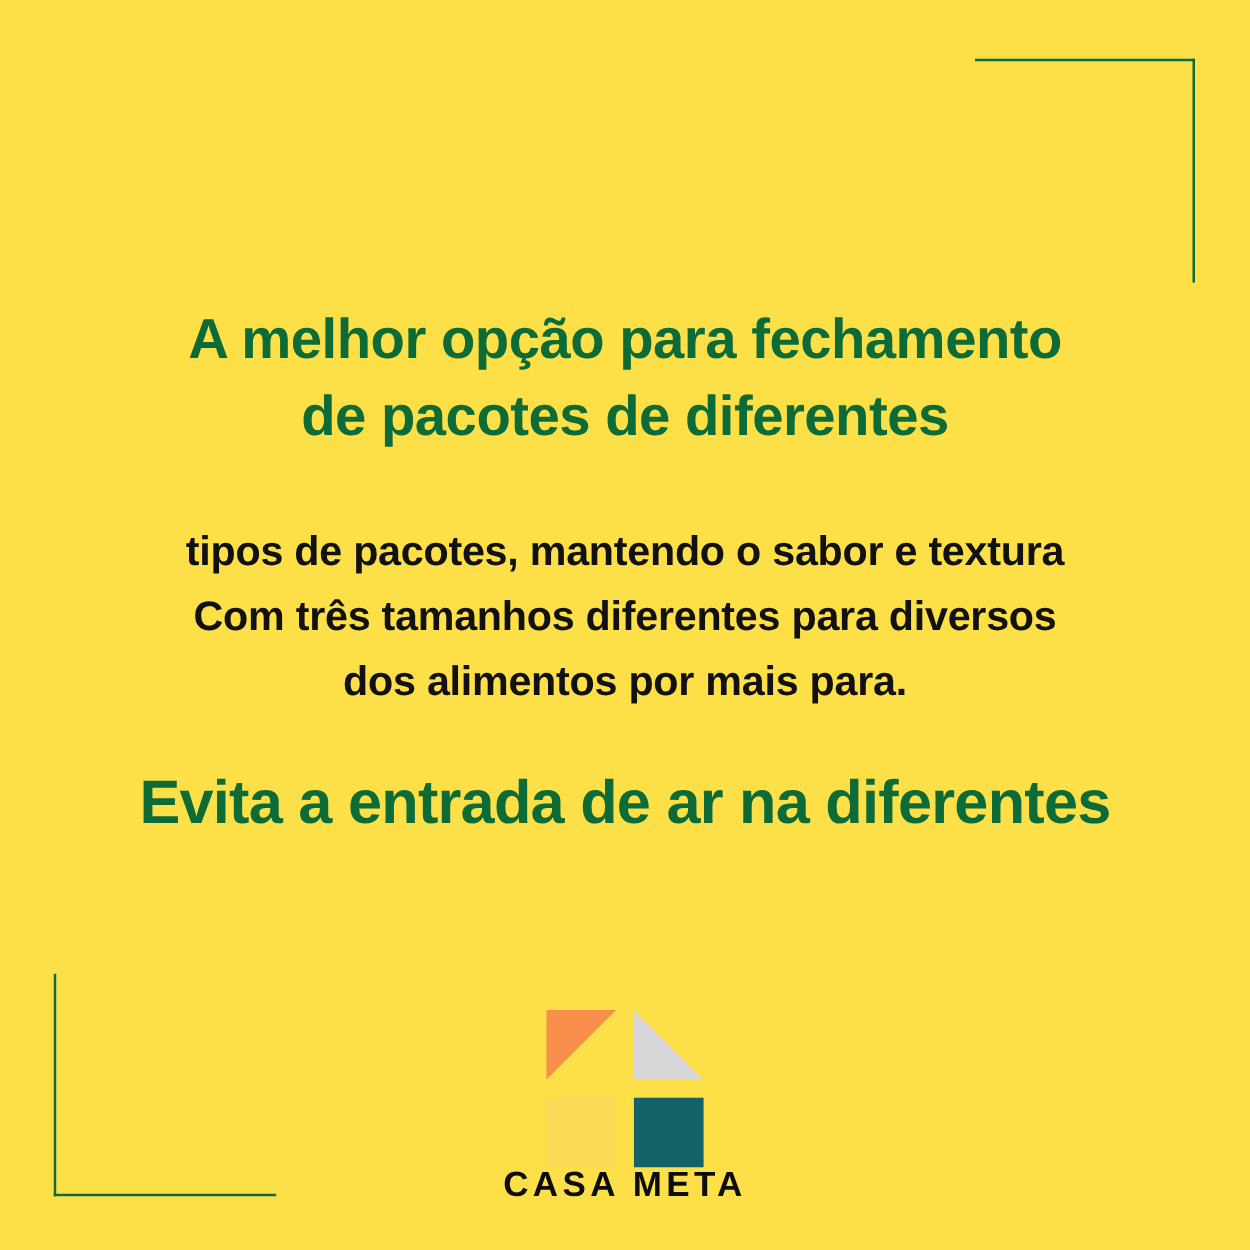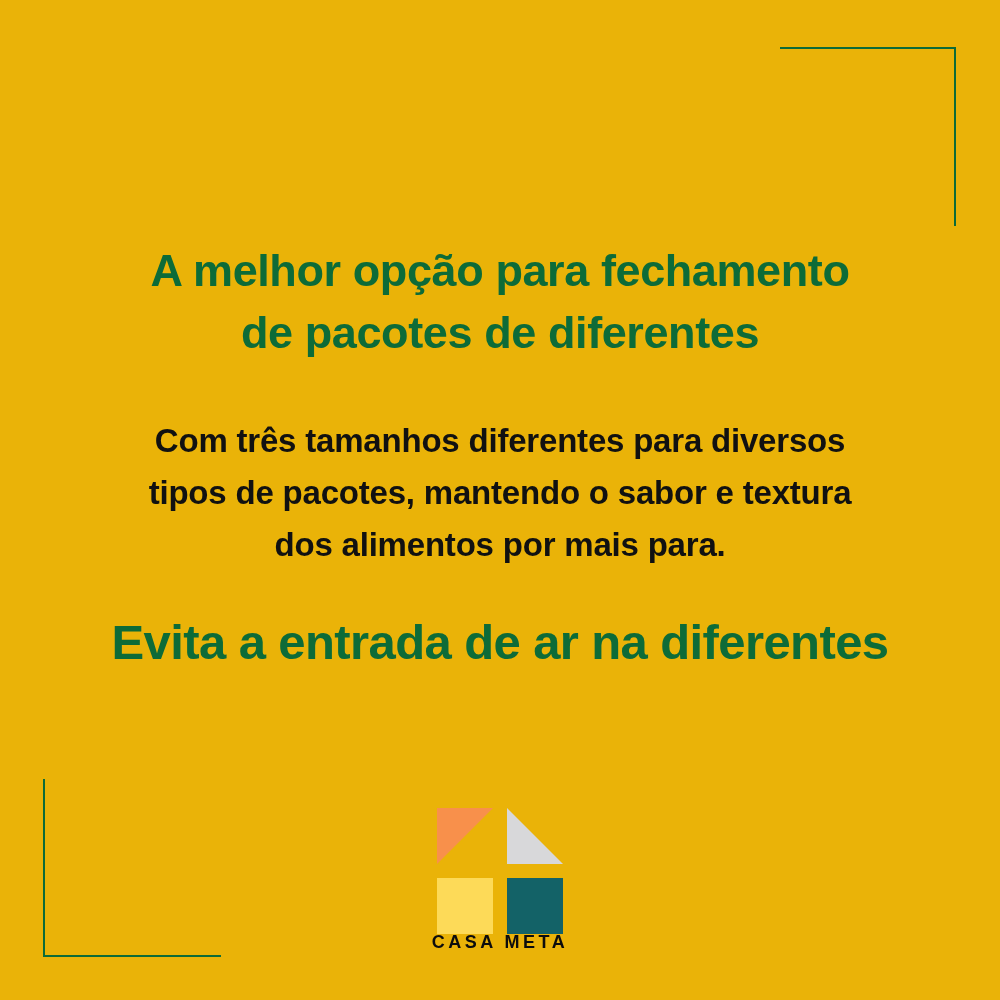--- a/index.html
+++ b/index.html
@@ -7,21 +7,21 @@
     padding: 0;
     background: #ffffff;
   }
   body {
     font-family: "Liberation Sans", sans-serif;
   }
   #poster {
     position: relative;
     width: 1000px;
     height: 1000px;
-    background: #eab308;
+    background: #fde047;
     overflow: hidden;
   }
 
   
   .bracket-line {
     position: absolute;
     background: #0d6b38;
   }
   #bracket-tr-horizontal {
     left: 780px;
@@ -127,21 +127,21 @@
     width: 56px;
     height: 56px;
   }
   #logo-wordmark {
     position: absolute;
     left: -40px;
     top: 124px;
     width: 206px;
     text-align: center;
     color: #0d0d0d;
-    font-size: 18px;
+    font-size: 28px;
     font-weight: bold;
     letter-spacing: 3.5px;
     white-space: nowrap;
   }
 </style>
 </head>
 <body>
 
 <div id="poster">
 
@@ -149,22 +149,22 @@
   <div class="bracket-line" id="bracket-tr-vertical"></div>
   <div class="bracket-line" id="bracket-bl-vertical"></div>
   <div class="bracket-line" id="bracket-bl-horizontal"></div>
 
   <div class="text-block" id="headline">
     <span class="line">A melhor opção para fechamento</span>
     <span class="line">de pacotes de diferentes</span>
   </div>
 
   <div class="text-block" id="body-copy">
+    <span class="line">tipos de pacotes, mantendo o sabor e textura</span>
     <span class="line">Com três tamanhos diferentes para diversos</span>
-    <span class="line">tipos de pacotes, mantendo o sabor e textura</span>
     <span class="line">dos alimentos por mais para.</span>
   </div>
 
   <div class="text-block" id="subheadline">
     <span class="line">Evita a entrada de ar na diferentes</span>
   </div>
 
   <div id="logo">
     <div id="logo-mark">
 

